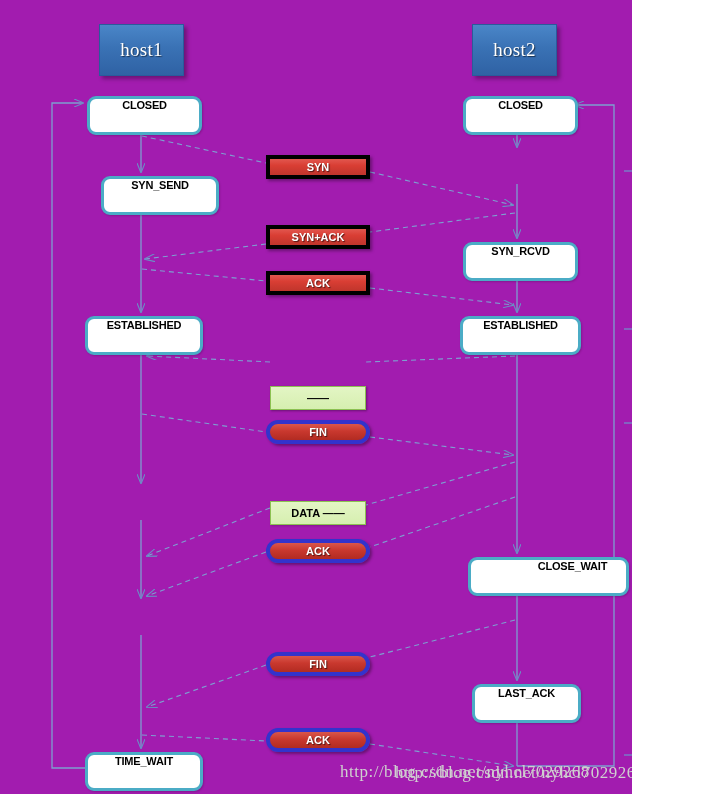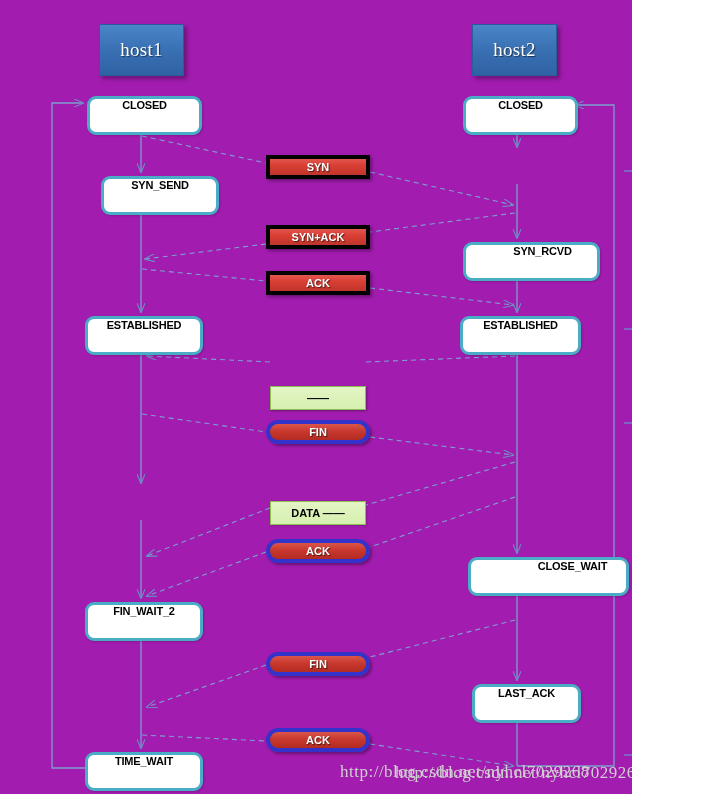--- a/index.html
+++ b/index.html
@@ -228,31 +228,28 @@
 
   <div class="state-box" style="left:87px; top:96px; width:109px;">
     <span>CLOSED</span>
   </div>
   <div class="state-box" style="left:85px; top:176px; width:112px;margin-left:16px;">
     <span>SYN_SEND</span>
   </div>
   <div class="state-box" style="left:85px; top:316px; width:112px;">
     <span>ESTABLISHED</span>
   </div>
-  <div class="state-box" style="left:85px; top:602px; width:112px;">
-    <span>FIN_WAIT_2</span>
-  </div>
   <div class="state-box" style="left:85px; top:752px; width:112px;">
     <span>TIME_WAIT</span>
   </div>
 
   <div class="state-box" style="left:463px; top:96px; width:109px;">
     <span>CLOSED</span>
   </div>
-  <div class="state-box" style="left:463px; top:242px; width:109px;padding-left:22px;">
+  <div class="state-box" style="left:463px; top:242px; width:109px;">
     <span>SYN_RCVD</span>
   </div>
   <div class="state-box" style="left:460px; top:316px; width:115px;">
     <span>ESTABLISHED</span>
   </div>
   <div class="state-box" style="left:468px; top:557px; width:107px;padding-left:48px;">
     <span>CLOSE_WAIT</span>
   </div>
   <div class="state-box" style="left:472px; top:684px; width:103px;">
     <span>LAST_ACK</span>

